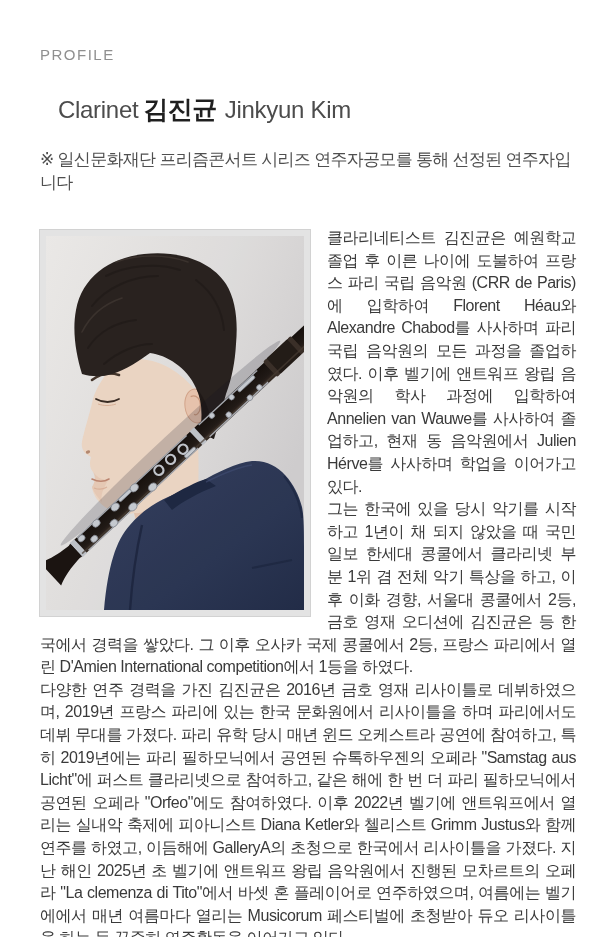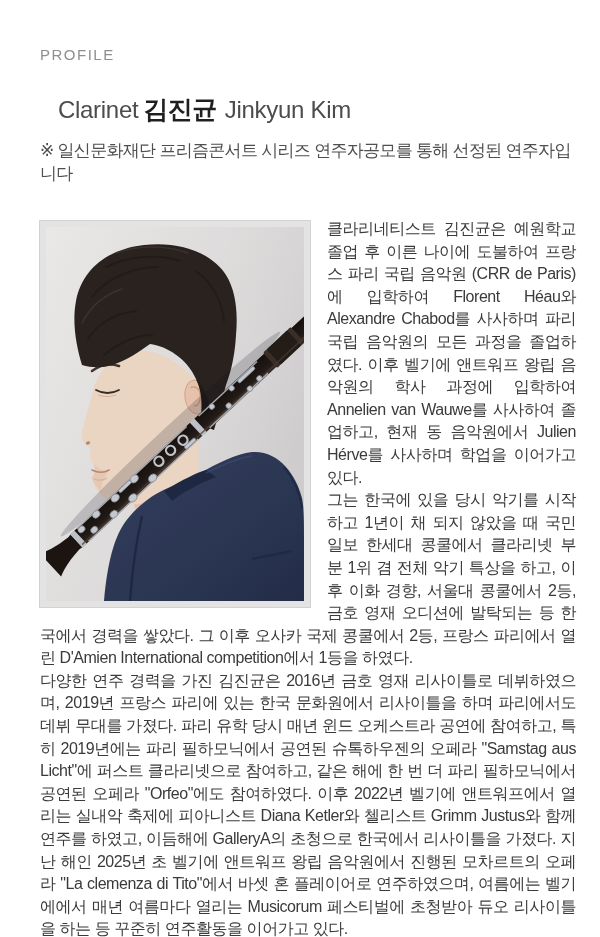--- a/index.html
+++ b/index.html
@@ -32,21 +32,21 @@
     letter-spacing: -0.3px;
   }
   .title .name-ko {
     font-weight: 700;
     color: #1f1f1f;
     font-size: 25px;
     margin: 0 8px 0 5px;
     letter-spacing: -0.5px;
   }
   .notice {
-    margin-top: 13px;
+    margin-top: 22px;
     font-size: 17px;
     color: #4f4f4f;
     letter-spacing: -0.7px;
   }
   .bio {
     margin-top: 33px;
     font-size: 16px;
     line-height: 22.6px;
     color: #3a3a3a;
     text-align: justify;
@@ -178,18 +178,18 @@
             <rect x="160" y="-8" width="14" height="3.4" rx="1.7"></rect>
             <rect x="236" y="5" width="16" height="3.4" rx="1.7"></rect>
           </g>
         </g>
 
         <rect x="0" y="0" width="258" height="374" fill="#b9b7ba" opacity="0.12" style="mix-blend-mode:multiply"></rect>
       </svg>
     </div>
 
     <p>클라리네티스트 김진균은 예원학교 졸업 후 이른 나이에 도불하여 프랑스 파리 국립 음악원 (CRR de Paris)에 입학하여 Florent Héau와 Alexandre Chabod를 사사하며 파리 국립 음악원의 모든 과정을 졸업하였다. 이후 벨기에 앤트워프 왕립 음악원의 학사 과정에 입학하여 Annelien van Wauwe를 사사하여 졸업하고, 현재 동 음악원에서 Julien Hérve를 사사하며 학업을 이어가고 있다.</p>
-    <p>그는 한국에 있을 당시 악기를 시작하고 1년이 채 되지 않았을 때 국민일보 한세대 콩쿨에서 클라리넷 부분 1위 겸 전체 악기 특상을 하고, 이후 이화 경향, 서울대 콩쿨에서 2등, 금호 영재 오디션에 발탁되는 등 한국에서 경력을 쌓았다. 그 이후 오사카 국제 콩쿨에서 2등, 프랑스 파리에서 열린 D'Amien International competition에서 1등을 하였다.</p>
+    <p>그는 한국에 있을 당시 악기를 시작하고 1년이 채 되지 않았을 때 국민일보 한세대 콩쿨에서 클라리넷 부분 1위 겸 전체 악기 특상을 하고, 이후 이화 경향, 서울대 콩쿨에서 2등, 금호 영재 오디션에 김진균은 등 한국에서 경력을 쌓았다. 그 이후 오사카 국제 콩쿨에서 2등, 프랑스 파리에서 열린 D'Amien International competition에서 1등을 하였다.</p>
     <p>다양한 연주 경력을 가진 김진균은 2016년 금호 영재 리사이틀로 데뷔하였으며, 2019년 프랑스 파리에 있는 한국 문화원에서 리사이틀을 하며 파리에서도 데뷔 무대를 가졌다. 파리 유학 당시 매년 윈드 오케스트라 공연에 참여하고, 특히 2019년에는 파리 필하모닉에서 공연된 슈톡하우젠의 오페라 "Samstag aus Licht"에 퍼스트 클라리넷으로 참여하고, 같은 해에 한 번 더 파리 필하모닉에서 공연된 오페라 "Orfeo"에도 참여하였다. 이후 2022년 벨기에 앤트워프에서 열리는 실내악 축제에 피아니스트 Diana Ketler와 첼리스트 Grimm Justus와 함께 연주를 하였고, 이듬해에 GalleryA의 초청으로 한국에서 리사이틀을 가졌다. 지난 해인 2025년 초 벨기에 앤트워프 왕립 음악원에서 진행된 모차르트의 오페라 "La clemenza di Tito"에서 바셋 혼 플레이어로 연주하였으며, 여름에는 벨기에에서 매년 여름마다 열리는 Musicorum 페스티벌에 초청받아 듀오 리사이틀을 하는 등 꾸준히 연주활동을 이어가고 있다.</p>
 
   </div>
 
 </div>
 
 </body></html>

